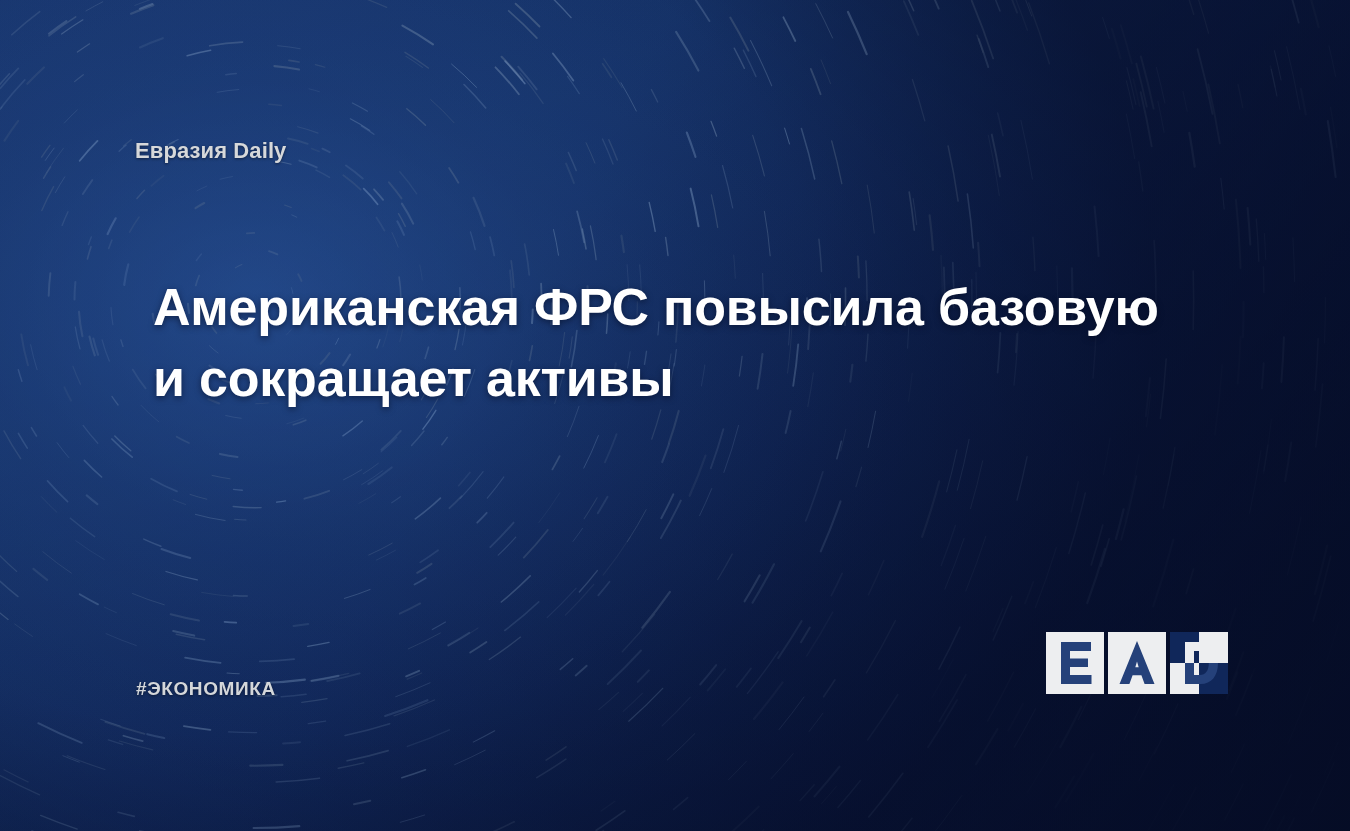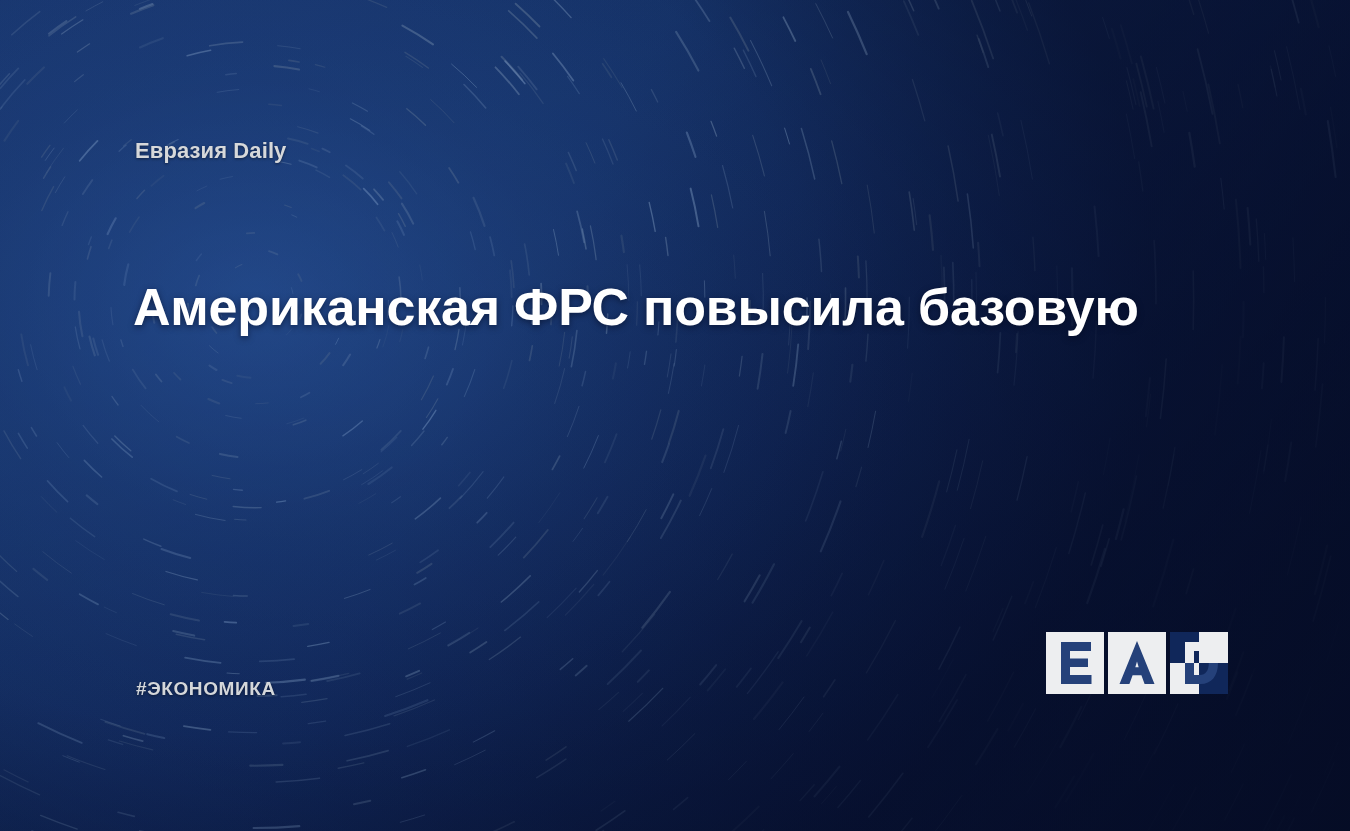--- a/index.html
+++ b/index.html
@@ -54,21 +54,21 @@
     position:absolute;
     left:133px; top:272px;
     width:1090px;
     font-size:52px;
     line-height:71px;
     font-weight:bold;
     color:#ffffff;
     letter-spacing:-0.2px;
     text-shadow:0 2px 6px rgba(3,10,30,0.55);
   }
-  #headline .hl-line { display:block; white-space:nowrap; }
+  #headline .hl-line { display:block; white-space:nowrap;margin-left:20px; }
   #hashtag {
     position:absolute;
     left:136px; top:678px;
     font-size:19px;
     font-weight:bold;
     color:#d4d7da;
     letter-spacing:0.6px;
     white-space:nowrap;
     text-shadow:0 1px 3px rgba(0,0,0,0.45);
   }
@@ -815,20 +815,21 @@
   </svg>
 
   <div id="bg-vignette"></div>
 
   <div id="content">
 
     <div id="brand">Евразия Daily</div>
 
     <div id="headline">
       <span class="hl-line">Американская ФРС повысила базовую</span>
+      <span class="hl-line">и сокращает активы</span>
     </div>
 
     <div id="hashtag">#ЭКОНОМИКА</div>
 
     <div id="logo">
 
       <div class="logo-tile solid">
         <svg viewBox="0 0 58 62" aria-hidden="true">
           <path d="M15 10 H45 V19 H24 V26.5 H42 V35 H24 V43 H45.5 V52 H15 Z" fill="#25417a"></path>
         </svg>

